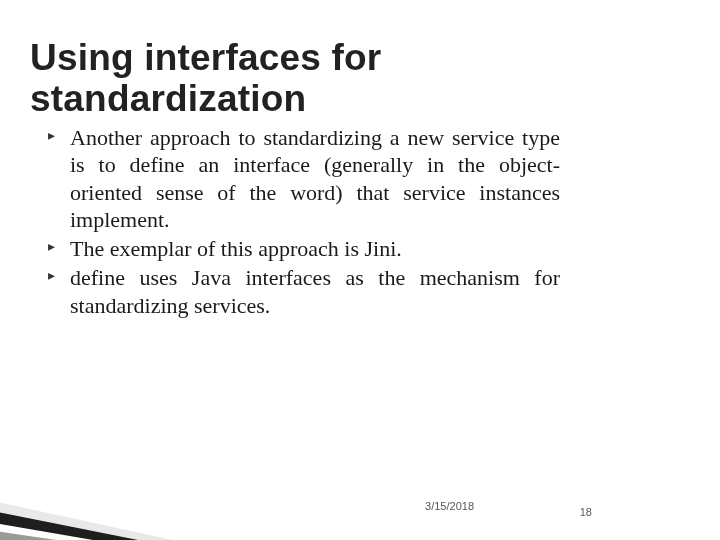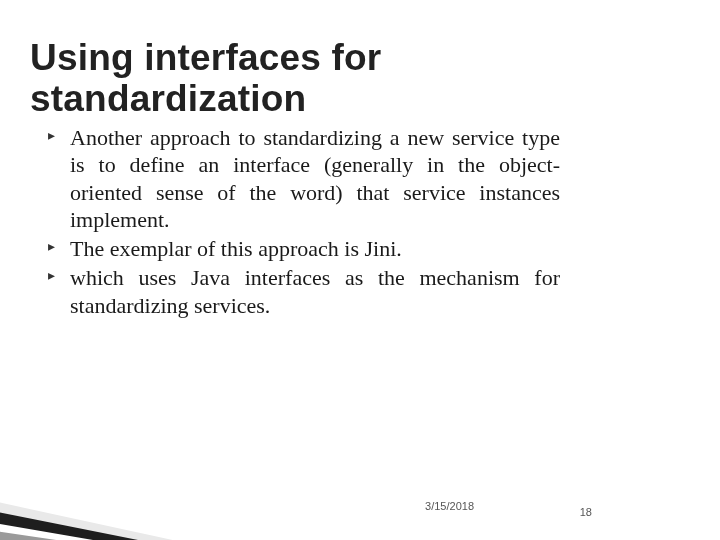--- a/index.html
+++ b/index.html
@@ -89,21 +89,21 @@
 <body>
 
 <div class="slide">
 
   <h1 class="title">Using interfaces for standardization</h1>
 
   <div class="body">
     <ul class="bullets">
       <li>Another approach to standardizing a new service type is to define an interface (generally in the object-oriented sense of the word) that service instances implement.</li>
       <li>The exemplar of this approach is Jini.</li>
-      <li> which uses Java interfaces as the mechanism for standardizing services.</li>
+      <li> define uses Java interfaces as the mechanism for standardizing services.</li>
     </ul>
   </div>
 
   <div class="footer-date">3/15/2018</div>
   <div class="footer-page">18</div>
 
   <svg class="corner" viewBox="0 0 240 120" preserveAspectRatio="none">
     <polygon points="0,120 240,120 0,68" fill="#e9e9e9"></polygon>
     <polygon points="0,120 210,120 0,78" fill="#1e1e1e"></polygon>
     <polygon points="0,120 175,120 0,90" fill="#ffffff"></polygon>

